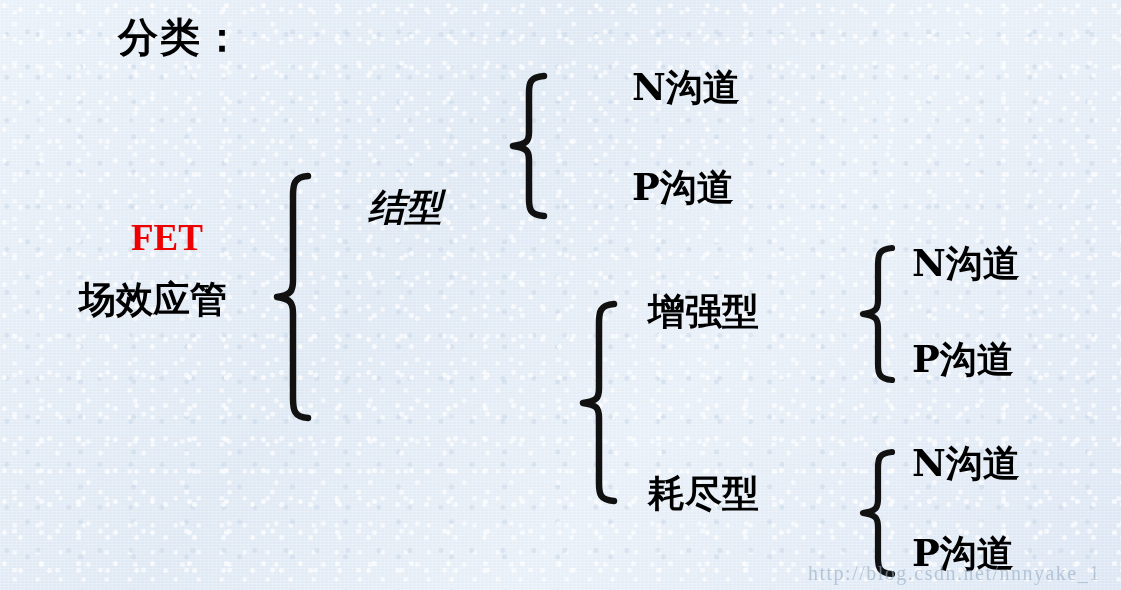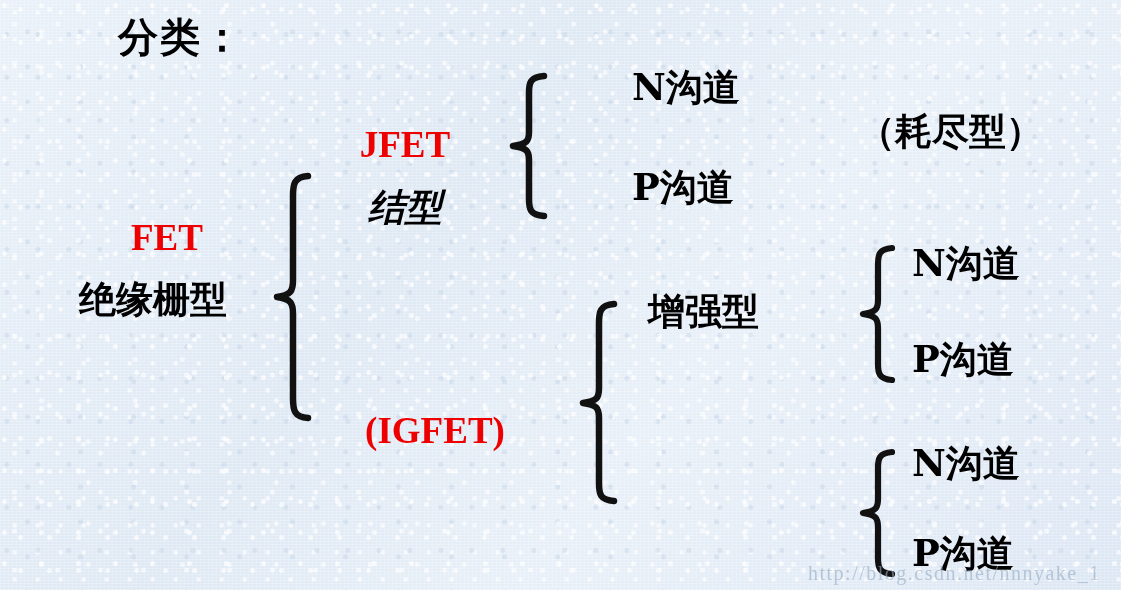--- a/index.html
+++ b/index.html
@@ -82,61 +82,59 @@
 </head>
 <body>
 
 <div id="slide">
 
   <div id="texture"></div>
 
   <div class="node title cn" style="left:118px; top:16px;">分类：</div>
 
   <div class="node en red lbl-lg center" style="left:92px; top:218px; width:150px;">FET</div>
-  <div class="node cn lbl-lg center" style="left:38px; top:280px; width:230px;">绝缘栅型</div>
+  <div class="node cn lbl-lg center" style="left:38px; top:280px; width:230px;">场效应管</div>
 
   <div class="brace" style="left:272px; top:172px;">
     <svg width="46" height="250" viewBox="0 0 46 250">
       <path d="M36 4 C22 5, 21 12, 21 24 L21 108 C21 119, 19 123, 5 125 C19 127, 21 131, 21 142 L21 226 C21 238, 22 245, 36 246" fill="none" stroke="#111111" stroke-width="6.5" stroke-linecap="round" stroke-linejoin="round"></path>
     </svg>
   </div>
 
-  <div class="node en red lbl-lg center" style="left:330px; top:125px; width:150px;">JFET</div>
   <div class="node cn lbl-lg center" style="left:330px; top:188px; width:150px;font-style:italic;">结型</div>
 
   <div class="brace" style="left:508px; top:72px;">
     <svg width="46" height="148" viewBox="0 0 46 148">
       <path d="M36 4 C22 5, 21 11, 21 21 L21 60 C21 69, 19 72, 5 74 C19 76, 21 79, 21 88 L21 127 C21 137, 22 143, 36 144" fill="none" stroke="#111111" stroke-width="6.5" stroke-linecap="round" stroke-linejoin="round"></path>
     </svg>
   </div>
 
   <div class="node cn lbl-lg" style="left:632px; top:68px;">N沟道</div>
   <div class="node cn lbl-lg" style="left:632px; top:168px;">P沟道</div>
 
-  <div class="node cn lbl-lg" style="left:858px; top:112px;">（耗尽型）</div>
 
-  <div class="node en red lbl-lg center" style="left:320px; top:411px; width:230px;">(IGFET)</div>
 
   <div class="brace" style="left:578px; top:300px;">
     <svg width="46" height="206" viewBox="0 0 46 206">
       <path d="M36 4 C22 5, 21 12, 21 23 L21 88 C21 98, 19 101, 5 103 C19 105, 21 108, 21 118 L21 183 C21 194, 22 200, 36 201" fill="none" stroke="#111111" stroke-width="6.5" stroke-linecap="round" stroke-linejoin="round"></path>
     </svg>
   </div>
 
   <div class="node cn lbl-lg" style="left:648px; top:292px;">增强型</div>
 
   <div class="brace" style="left:858px; top:244px;">
     <svg width="44" height="140" viewBox="0 0 44 140">
       <path d="M34 4 C21 5, 20 11, 20 20 L20 56 C20 65, 18 68, 5 70 C18 72, 20 75, 20 84 L20 120 C20 129, 21 135, 34 136" fill="none" stroke="#111111" stroke-width="6.2" stroke-linecap="round" stroke-linejoin="round"></path>
     </svg>
   </div>
 
   <div class="node cn lbl-lg" style="left:912px; top:244px;">N沟道</div>
   <div class="node cn lbl-lg" style="left:912px; top:340px;">P沟道</div>
 
+  <div class="node cn lbl-lg" style="left:648px; top:474px;">耗尽型</div>
 
   <div class="brace" style="left:858px; top:448px;">
     <svg width="44" height="130" viewBox="0 0 44 130">
       <path d="M34 4 C21 5, 20 11, 20 20 L20 51 C20 60, 18 63, 5 65 C18 67, 20 70, 20 79 L20 110 C20 119, 21 125, 34 126" fill="none" stroke="#111111" stroke-width="6.2" stroke-linecap="round" stroke-linejoin="round"></path>
     </svg>
   </div>
 
   <div class="node cn lbl-lg" style="left:912px; top:444px;">N沟道</div>
   <div class="node cn lbl-lg" style="left:912px; top:534px;">P沟道</div>
 

